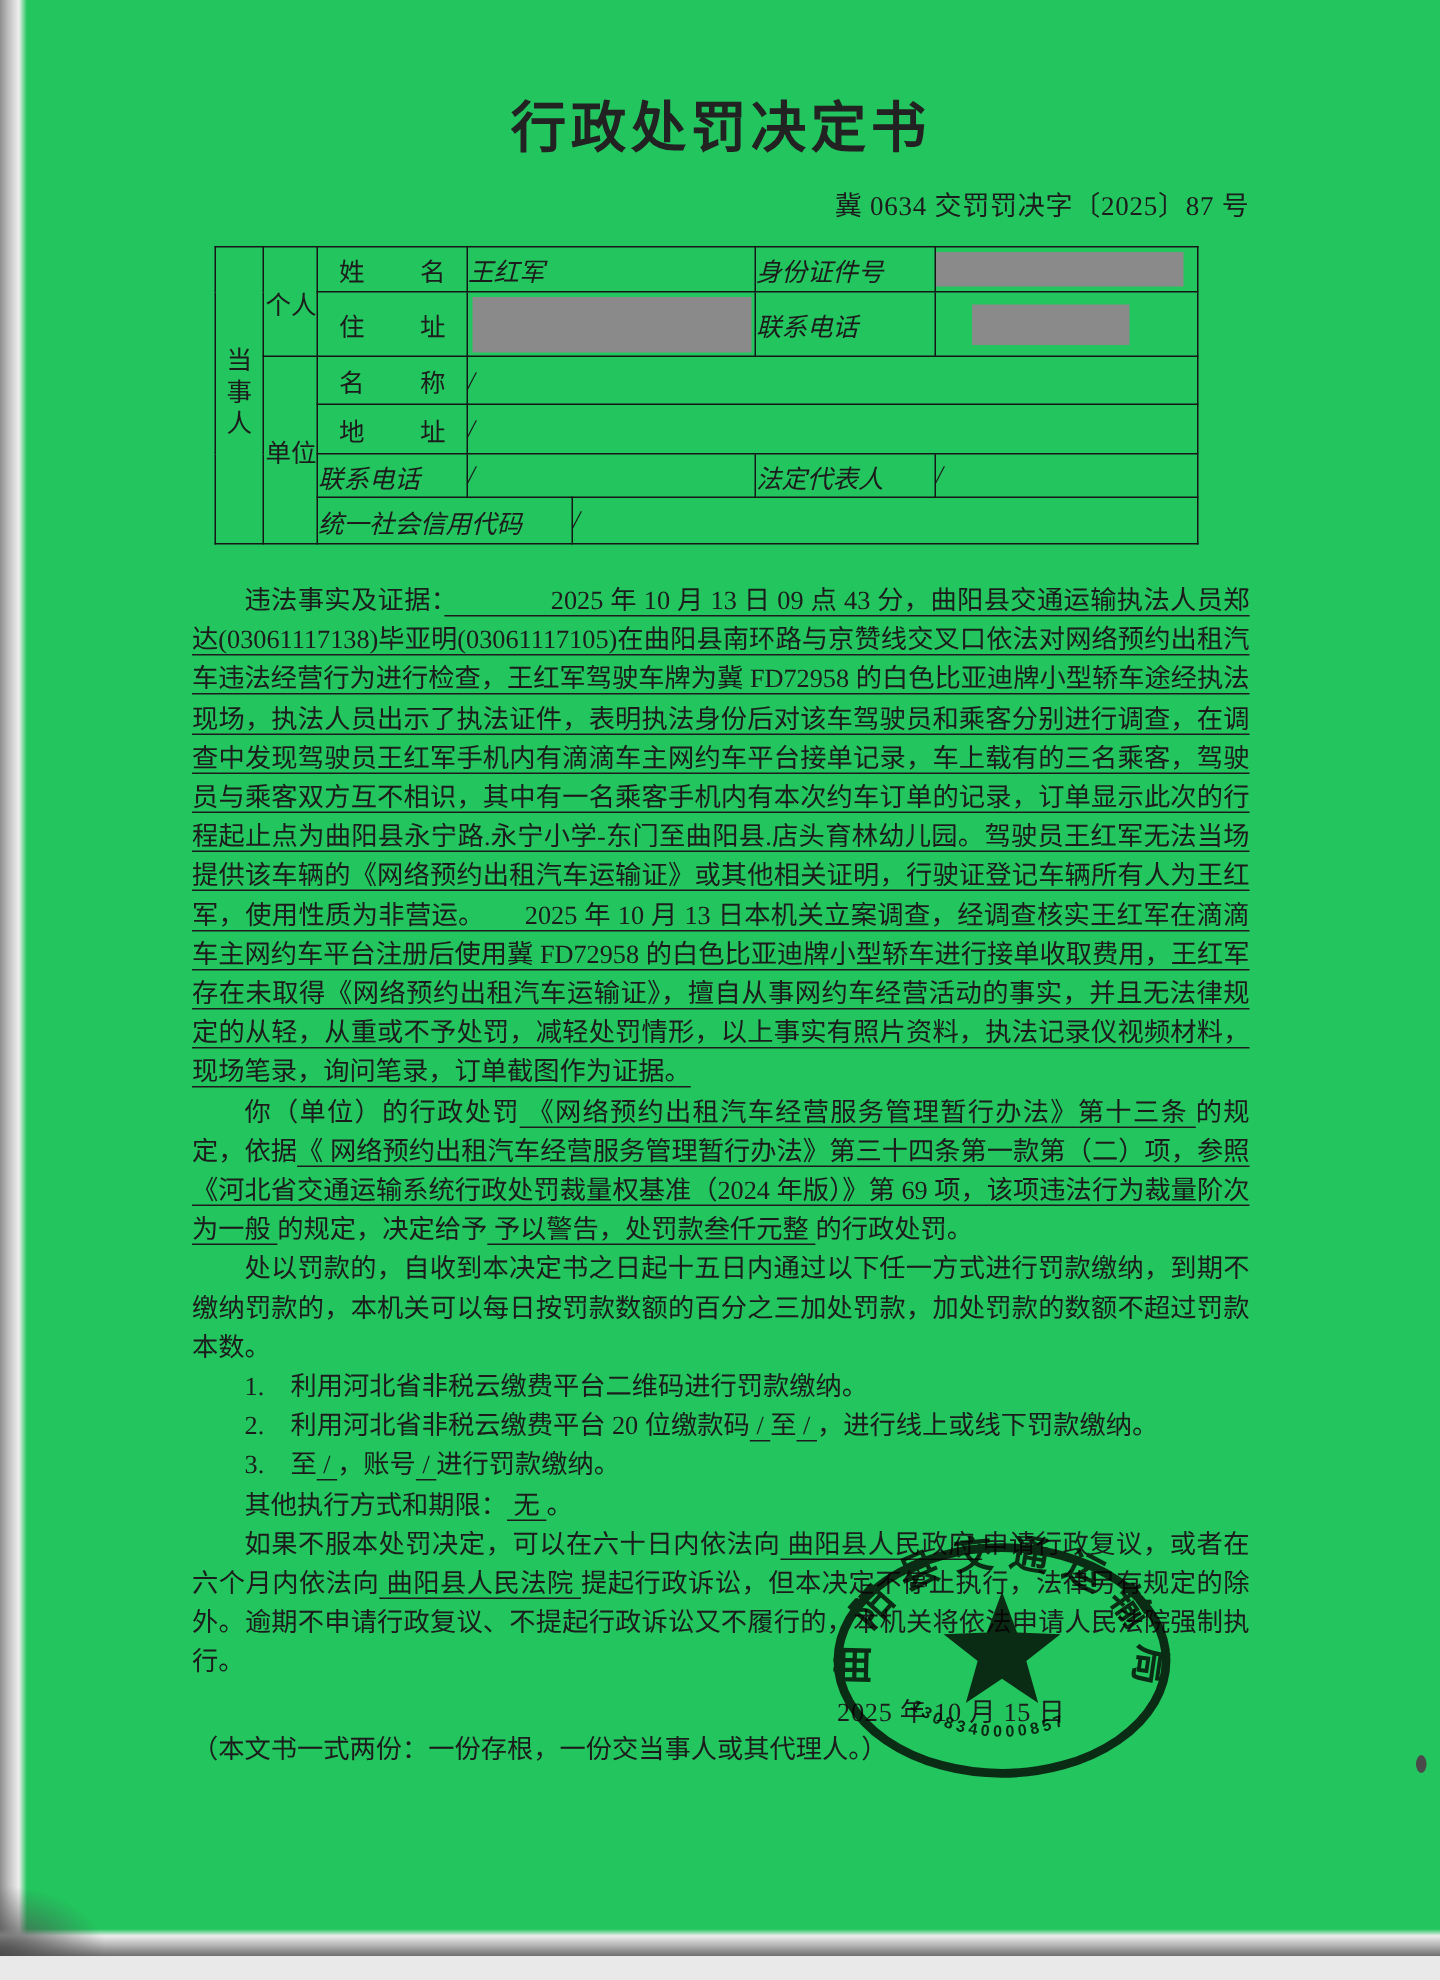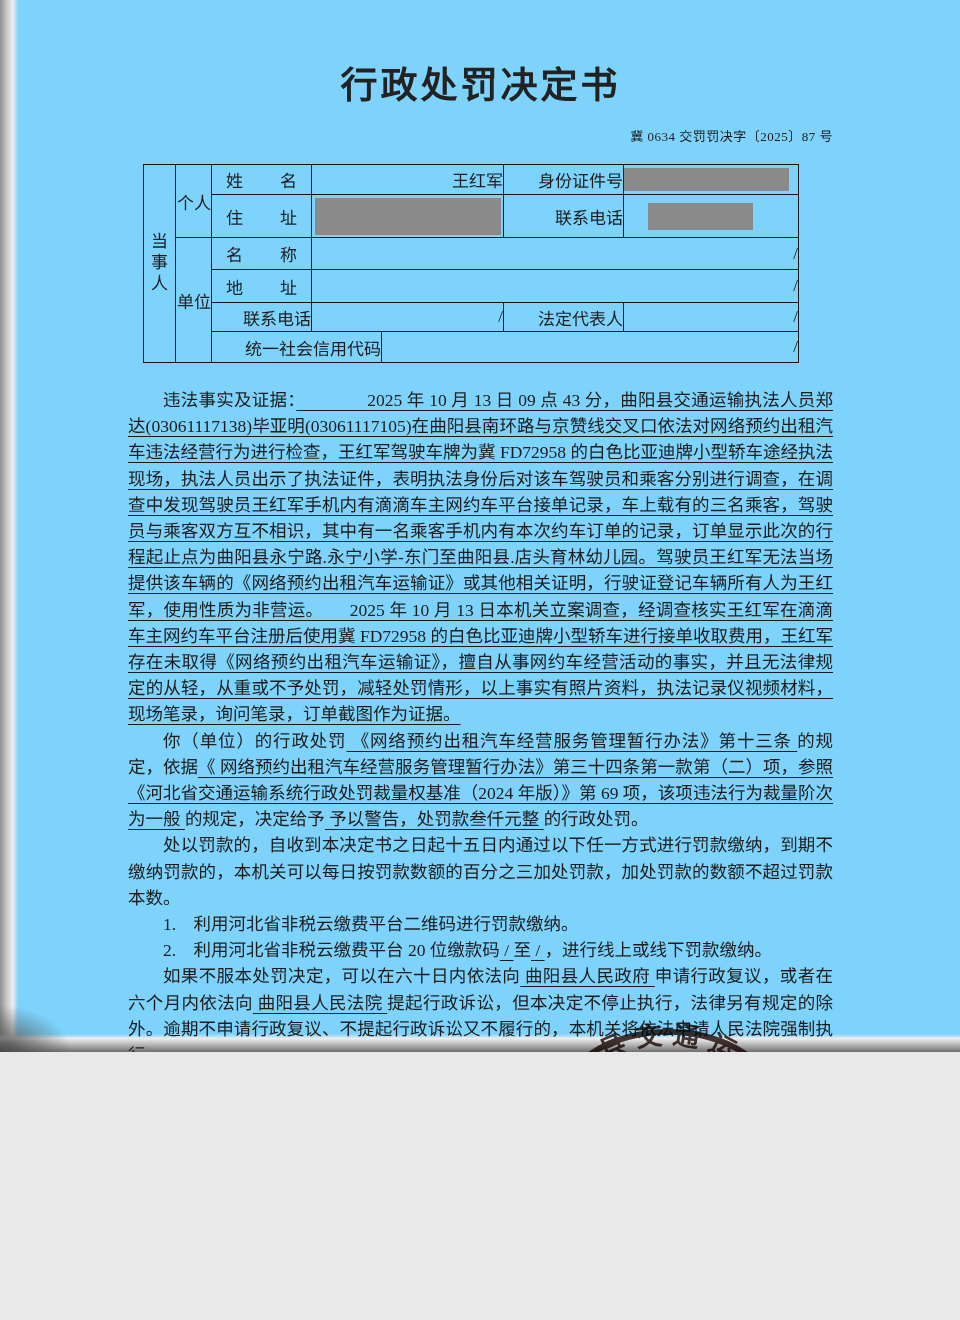--- a/index.html
+++ b/index.html
@@ -1,45 +1,45 @@
 <!DOCTYPE html>
 <html lang="zh-CN"><head>
 <meta charset="utf-8">
 <style>
   html,body{margin:0;padding:0;background:#e9e9e9;}
   .page{
-    position:relative;width:960px;height:1052px;margin:0 auto;
-    background:#7dd3fc;overflow:hidden;
+    position:relative;width:960px;height:1304px;margin:0 auto;
+    background:#22c55e;overflow:hidden;
     font-family:"Liberation Serif","DejaVu Serif",serif;
     color:#1c1c1c;
   }
   
   .scan-left{position:absolute;left:0;top:0;width:18px;height:100%;
     background:linear-gradient(90deg,#8f8f8f 0,#c4c4c4 35%,#efefef 70%,rgba(255,255,255,0));}
   .scan-bottom{position:absolute;left:0;bottom:0;height:18px;width:100%;
     background:linear-gradient(0deg,#6f6f6f 0,#b5b5b5 40%,#ededed 75%,rgba(255,255,255,0));}
   .scan-corner-bl{position:absolute;left:0;bottom:0;width:70px;height:46px;
     background:radial-gradient(ellipse at bottom left,#4c4c4c 0,rgba(76,76,76,0) 72%);}
   .scan-speck{position:absolute;left:944px;top:1170px;width:7px;height:12px;border-radius:50%;background:#4a4a4a;}
 
   .content{position:relative;width:705px;margin-left:128px;}
   .title{
     margin:0;padding-top:64px;text-align:center;
     font-family:"Liberation Sans","DejaVu Sans",sans-serif;
     font-size:37px;font-weight:600;letter-spacing:3px;line-height:44px;color:#222;
   }
-  .docno{margin-top:16px;text-align:right;font-size:13px;line-height:26px;letter-spacing:.5px;}
+  .docno{margin-top:16px;text-align:right;font-size:18px;line-height:26px;letter-spacing:.5px;}
 
   
   table.party{border-collapse:collapse;margin-top:14px;margin-left:15px;width:655px;table-layout:fixed;}
   table.party td{border:1.5px solid #161616;font-size:17px;padding:0;vertical-align:middle;overflow:hidden;}
   td.party-cell{font-size:15px;line-height:21px;text-align:center;padding:0 1px;font-family:Liberation Mono, monospace;}
   td.group-cell{text-align:right;font-size:17px;}
   .lbl-spread{display:block;text-align:justify;text-align-last:justify;padding:0 14px;}
-  .cell-center{display:block;text-align:right;}
+  .cell-center{display:block;text-align:left;font-style:italic;}
   .redact{background:#8a8a8a;}
   .redact-id{width:165px;height:23px;margin:2px 0;}
   .redact-addr{width:186px;height:37px;margin:2px 0 2px 3px;}
   .redact-phone{width:105px;height:27px;margin:2px 0 2px 24px;}
 
   
   .body-text{margin-top:24px;font-size:17.5px;line-height:26.2px;text-align:justify;}
   .para{margin:0;word-break:break-all;overflow-wrap:anywhere;}
   .para.indent{text-indent:2em;}
   .u{text-decoration:underline;text-underline-offset:4px;text-decoration-thickness:1.2px;}
@@ -146,20 +146,22 @@
       </tr>
     </tbody>
       </table>
 
     <div class="body-text">
         <p class="para indent"><span>违法事实及证据：</span><span class="u">　　　　2025 年 10 月 13 日 09 点 43 分，曲阳县交通运输执法人员郑达(03061117138)毕亚明(03061117105)在曲阳县南环路与京赞线交叉口依法对网络预约出租汽车违法经营行为进行检查，王红军驾驶车牌为冀 FD72958 的白色比亚迪牌小型轿车途经执法现场，执法人员出示了执法证件，表明执法身份后对该车驾驶员和乘客分别进行调查，在调查中发现驾驶员王红军手机内有滴滴车主网约车平台接单记录，车上载有的三名乘客，驾驶员与乘客双方互不相识，其中有一名乘客手机内有本次约车订单的记录，订单显示此次的行程起止点为曲阳县永宁路.永宁小学-东门至曲阳县.店头育林幼儿园。驾驶员王红军无法当场提供该车辆的《网络预约出租汽车运输证》或其他相关证明，行驶证登记车辆所有人为王红军，使用性质为非营运。　　2025 年 10 月 13 日本机关立案调查，经调查核实王红军在滴滴车主网约车平台注册后使用冀 FD72958 的白色比亚迪牌小型轿车进行接单收取费用，王红军存在未取得《网络预约出租汽车运输证》，擅自从事网约车经营活动的事实，并且无法律规定的从轻，从重或不予处罚，减轻处罚情形，以上事实有照片资料，执法记录仪视频材料，现场笔录，询问笔录，订单截图作为证据。</span></p>
         <p class="para indent"><span>你（单位）的行政处罚</span><span class="u">&nbsp;《网络预约出租汽车经营服务管理暂行办法》第十三条&nbsp;</span><span>的规定，依据</span><span class="u">《 网络预约出租汽车经营服务管理暂行办法》第三十四条第一款第（二）项，参照《河北省交通运输系统行政处罚裁量权基准（2024 年版）》第 69 项，该项违法行为裁量阶次为一般&nbsp;</span><span>的规定，决定给予</span><span class="u">&nbsp;予以警告，处罚款叁仟元整&nbsp;</span><span>的行政处罚。</span></p>
         <p class="para indent"><span>处以罚款的，自收到本决定书之日起十五日内通过以下任一方式进行罚款缴纳，到期不缴纳罚款的，本机关可以每日按罚款数额的百分之三加处罚款，加处罚款的数额不超过罚款本数。</span></p>
         <p class="para indent"><span>1.　利用河北省非税云缴费平台二维码进行罚款缴纳。</span></p>
         <p class="para indent"><span>2.　利用河北省非税云缴费平台 20 位缴款码</span><span class="u">&nbsp;/&nbsp;</span><span>至</span><span class="u">&nbsp;/&nbsp;</span><span>，进行线上或线下罚款缴纳。</span></p>
+        <p class="para indent"><span>3.　至</span><span class="u">&nbsp;/&nbsp;</span><span>，账号</span><span class="u">&nbsp;/&nbsp;</span><span>进行罚款缴纳。</span></p>
+        <p class="para indent"><span>其他执行方式和期限：</span><span class="u">&nbsp;无&nbsp;</span><span>。</span></p>
         <p class="para indent"><span>如果不服本处罚决定，可以在六十日内依法向</span><span class="u">&nbsp;曲阳县人民政府&nbsp;</span><span>申请行政复议，或者在六个月内依法向</span><span class="u">&nbsp;曲阳县人民法院&nbsp;</span><span>提起行政诉讼，但本决定不停止执行，法律另有规定的除外。逾期不申请行政复议、不提起行政诉讼又不履行的，本机关将依法申请人民法院强制执行。</span></p>
       </div>
   </div>
 
   <div class="issue-date">2025 年 10 月 15 日</div>
   <div class="copies-note">（本文书一式两份：一份存根，一份交当事人或其代理人。）</div>
 
   <svg class="seal" viewBox="0 0 240 170" aria-hidden="true">
     <defs>
       <path id="arcTop" d="M 33.6 106.9 A 92 64 0 1 1 206.4 106.9" fill="none"></path>

